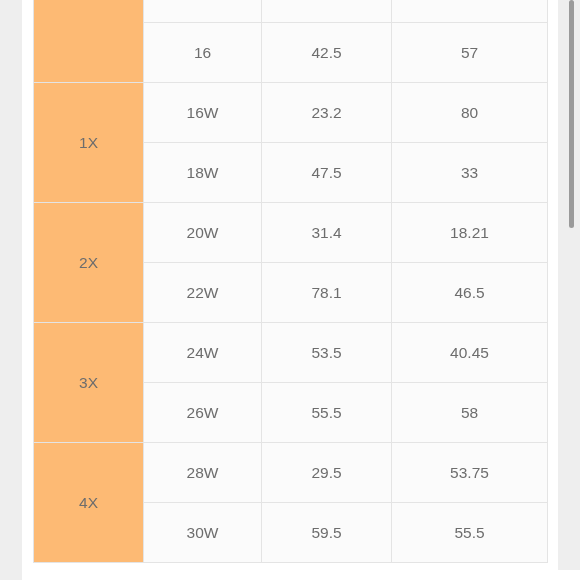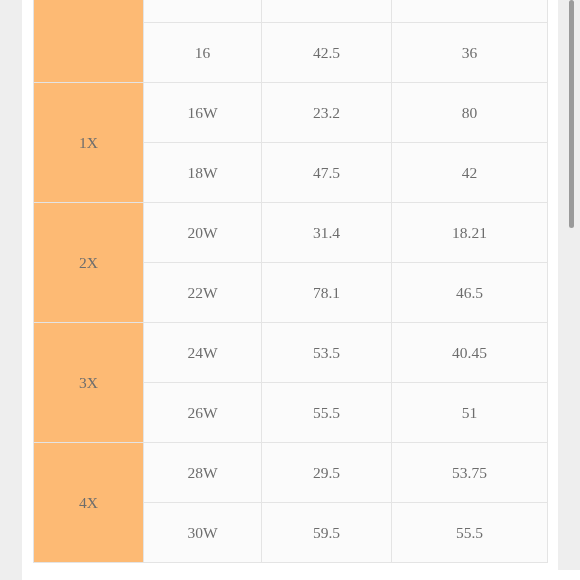--- a/index.html
+++ b/index.html
@@ -41,21 +41,20 @@
     width: 5px; height: 228px;
     background: #9a9a9a;
     border-radius: 3px;
   }
 
   .sheet {
     position: absolute;
     left: 22px; top: 0;
     width: 536px; height: 580px;
     background: #ffffff;
-    font-family: Liberation Serif, serif;
   }
 
   
   table.size-table {
     position: absolute;
     left: 11px;
     top: -38px;
     width: 514px;
     border-collapse: collapse;
     table-layout: fixed;
@@ -108,32 +107,32 @@
       <tbody>
         <tr>
           <td class="group" rowspan="2"></td>
           <td>14</td>
           <td>40.5</td>
           <td>33.75</td>
         </tr>
         <tr>
           <td>16</td>
           <td>42.5</td>
-          <td>36</td>
+          <td>57</td>
         </tr>
         <tr>
           <td class="group" rowspan="2">1X</td>
           <td>16W</td>
           <td>23.2</td>
           <td>80</td>
         </tr>
         <tr>
           <td>18W</td>
           <td>47.5</td>
-          <td>42</td>
+          <td>33</td>
         </tr>
         <tr>
           <td class="group" rowspan="2">2X</td>
           <td>20W</td>
           <td>31.4</td>
           <td>18.21</td>
         </tr>
         <tr>
           <td>22W</td>
           <td>78.1</td>
@@ -141,21 +140,21 @@
         </tr>
         <tr>
           <td class="group" rowspan="2">3X</td>
           <td>24W</td>
           <td>53.5</td>
           <td>40.45</td>
         </tr>
         <tr>
           <td>26W</td>
           <td>55.5</td>
-          <td>51</td>
+          <td>58</td>
         </tr>
         <tr>
           <td class="group" rowspan="2">4X</td>
           <td>28W</td>
           <td>29.5</td>
           <td>53.75</td>
         </tr>
         <tr>
           <td>30W</td>
           <td>59.5</td>

